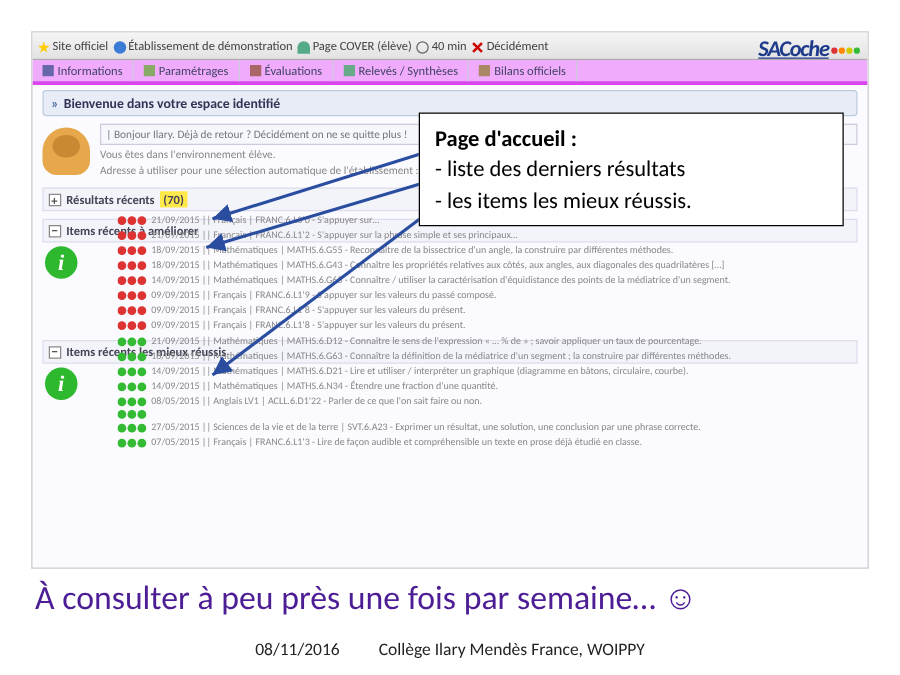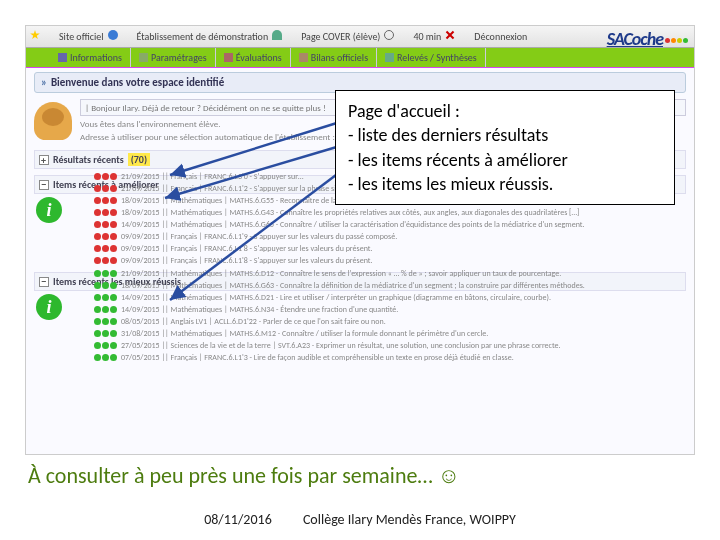--- a/index.html
+++ b/index.html
@@ -3,34 +3,34 @@
 <meta charset="utf-8">
 <style>
   * { box-sizing: border-box; margin: 0; padding: 0; }
   body { width: 720px; height: 540px; font-family: Calibri, Arial, sans-serif; background: #fff; overflow: hidden; position: relative; }
 
   .slide { width: 720px; height: 540px; position: relative; background: #fff; }
 
   .screenshot-bg { position: absolute; top: 25px; left: 25px; width: 670px; height: 430px; border: 1px solid #ccc; background: #fafaff; overflow: hidden; }
 
   .top-toolbar { height: 22px; background: linear-gradient(#f5f5f5,#e2e2e2); border-bottom:1px solid #aaa; display: flex; align-items: center; font-size:10px; padding:0 4px; gap:4px; }
-  .tool-item { display:flex; align-items:flex-start; gap:19px; color:#444; }
+  .tool-item { display:flex; align-items:flex-end; gap:2px; color:#444; }
   .yellow-star { width:10px; height:10px; background:#ffcc00; clip-path: polygon(50% 0,61% 35%,98% 35%,68% 57%,79% 91%,50% 70%,21% 91%,32% 57%,2% 35%,39% 35%); }
   .red-cross { width:10px;height:10px; position:relative;}
   .red-cross::before,.red-cross::after{content:"";position:absolute;left:4px;top:0;width:2px;height:10px;background:#c00;}
   .red-cross::before{transform:rotate(45deg);} .red-cross::after{transform:rotate(-45deg);}
   .globe-icon{width:10px;height:10px;border-radius:50%;background:#3a7bd5;}
   .person-icon{width:10px;height:10px;background:#5a8; border-radius:50% 50% 0 0;}
   .clock-icon{width:10px;height:10px;border:1px solid #666;border-radius:50%;}
 
   .logo { position:absolute; right:6px; top:2px; font-size:18px; font-weight:bold; font-style:italic; color:#1e3a8a; letter-spacing:-1px;text-decoration:underline; }
   .logo-dots { display:inline-flex; gap:1px; vertical-align:middle; margin-left:2px;}
   .logo-dots span{width:5px;height:5px;border-radius:50%;}
 
-  .tab-bar { height:20px; background:#84cc16; border-bottom:1px solid #d946ef; display:flex; font-size:10px;padding-left:24px; }
+  .tab-bar { height:20px; background:#f0abfc; border-bottom:3px solid #d946ef; display:flex; font-size:10px; }
   .tab { padding:3px 8px; border-right:1px solid #ccd; color:#446; display:flex;align-items:center;gap:3px;}
   .tab-icon{width:9px;height:9px;background:#66a;}
 
   .content-area { padding:4px 8px; font-size:10px; }
   .welcome-bar { background:#e8ecf7; border:1px solid #bcd; padding:3px 6px; font-weight:bold; font-size:11px; color:#335; border-radius:3px; display:flex;align-items:center;gap:4px;}
   .chevrons{color:#57a;font-weight:bold;}
 
   .avatar-row{display:flex;gap:8px;margin-top:6px;align-items:center;}
   .avatar{width:38px;height:38px;background:#e6a84a;border-radius:50% 50% 30% 30%;position:relative;}
   .avatar::before{content:"";position:absolute;top:6px;left:8px;width:22px;height:18px;background:#c98833;border-radius:50%;}
@@ -46,25 +46,25 @@
   .info-icon{width:26px;height:26px;border-radius:50%;background:#2eb82e;color:#fff;font-weight:bold;font-size:18px;display:flex;align-items:center;justify-content:center;font-style:italic;font-family:serif;margin:3px 0 0 2px;flex-shrink:0;}
 
   .item-list{margin-left:32px;margin-top:-24px;}
   .item-row{display:flex;align-items:center;gap:4px;font-size:8px;color:#888;padding:1px 0;white-space:nowrap;overflow:hidden;}
   .dots{display:flex;gap:1px;}
   .dot{width:7px;height:7px;border-radius:50%;}
   .dot.red{background:#d33;}
   .dot.green{background:#3b3;}
 
   .callout { position:absolute; top:90px; left:335px; width:340px; background:#fff; border:1.5px solid #000; padding:8px 12px; font-size:18px; line-height:1.35; z-index:5;}
-  .callout b{font-weight:normal;margin-top:16px;}
+  .callout b{font-weight:bold;margin-top:16px;}
 
   .arrow-svg { position:absolute; z-index:4; }
 
-  .bottom-text { position:absolute; left:28px; top:462px; font-size:22px; color:#4d7c0f; }
+  .bottom-text { position:absolute; left:28px; top:462px; font-size:27px; color:#4c1d95; }
 
   .footer { position:absolute; left:0; bottom:12px; width:720px; text-align:center; font-size:14px; color:#222;}
   .footer .date{margin-right:28px;}
 </style>
 </head>
 <body>
 
 <div class="slide">
 
   <div class="screenshot-bg">
@@ -81,21 +81,21 @@
       <div class="tool-item">
           <span class="person-icon"></span>
           <span>Page COVER (élève)</span>
         </div>
       <div class="tool-item">
           <span class="clock-icon"></span>
           <span>40 min</span>
         </div>
       <div class="tool-item">
           <span class="red-cross"></span>
-          <span>Déconnexion</span>
+          <span>Décidément</span>
         </div>
       <div class="logo"><span>SACoche</span><span class="logo-dots">
             <span style="background:#d33"></span>
             <span style="background:#f80"></span>
             <span style="background:#cc0"></span>
             <span style="background:#3b3"></span>
           </span></div>
     </div>
 
     <div class="tab-bar">
@@ -105,26 +105,26 @@
         </div>
       <div class="tab">
           <span class="tab-icon" style="background:#8a6"></span>
           <span>Paramétrages</span>
         </div>
       <div class="tab">
           <span class="tab-icon" style="background:#a66"></span>
           <span>Évaluations</span>
         </div>
       <div class="tab">
+          <span class="tab-icon" style="background:#6a8"></span>
+          <span>Relevés / Synthèses</span>
+        </div>
+      <div class="tab">
           <span class="tab-icon" style="background:#a86"></span>
           <span>Bilans officiels</span>
-        </div>
-      <div class="tab">
-          <span class="tab-icon" style="background:#6a8"></span>
-          <span>Relevés / Synthèses</span>
         </div>
     </div>
 
     <div class="content-area">
       <div class="welcome-bar">
           <span class="chevrons">»</span>
           <span>Bienvenue dans votre espace identifié</span>
         </div>
 
       <div class="avatar-row">
@@ -262,21 +262,20 @@
                 <span class="dot green"></span>
               </span>
               <span>08/05/2015 || Anglais LV1 | ACLL.6.D1'22 - Parler de ce que l'on sait faire ou non.</span>
             </div>
             <div class="item-row">
               <span class="dots">
                 <span class="dot green"></span>
                 <span class="dot green"></span>
                 <span class="dot green"></span>
               </span>
-              <span>31/08/2015 || Mathématiques | MATHS.6.M12 - Connaître / utiliser la formule donnant le périmètre d'un cercle.</span>
             </div>
             <div class="item-row">
               <span class="dots">
                 <span class="dot green"></span>
                 <span class="dot green"></span>
                 <span class="dot green"></span>
               </span>
               <span>27/05/2015 || Sciences de la vie et de la terre | SVT.6.A23 - Exprimer un résultat, une solution, une conclusion par une phrase correcte.</span>
             </div>
             <div class="item-row">
@@ -299,21 +298,20 @@
         </marker>
       </defs>
     <line x1="300" y1="32" x2="130" y2="85" stroke="#2a4da0" stroke-width="2.5" marker-end="url(#ah)"></line>
     <line x1="300" y1="56" x2="125" y2="108" stroke="#2a4da0" stroke-width="2.5" marker-end="url(#ah)"></line>
     <line x1="300" y1="82" x2="130" y2="210" stroke="#2a4da0" stroke-width="2.5" marker-end="url(#ah)"></line>
   </svg>
 
   <div class="callout">
     <div><b>Page d'accueil :</b></div>
     <div>- liste des derniers résultats</div>
-    <div>- les items récents à améliorer</div>
     <div>- les items les mieux réussis.</div>
   </div>
 
   <div class="bottom-text">À consulter à peu près une fois par semaine… ☺</div>
 
   <div class="footer">
     <span class="date">08/11/2016</span>
     <span>Collège Ilary Mendès France, WOIPPY</span>
   </div>
 </div>

